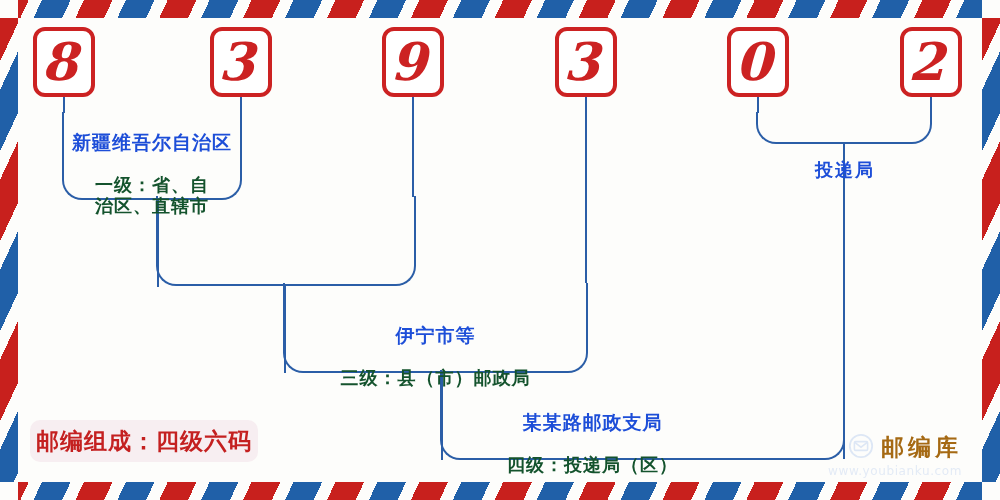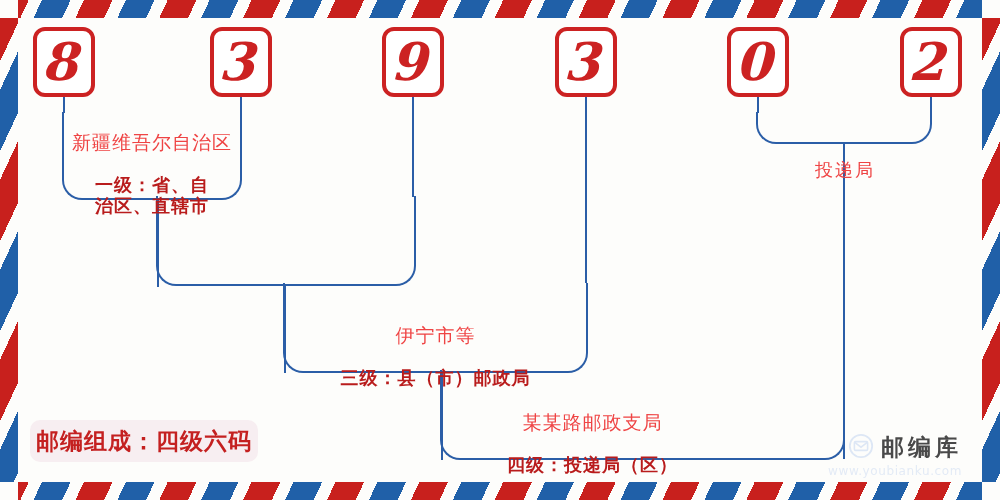--- a/index.html
+++ b/index.html
@@ -72,29 +72,29 @@
     border-bottom-right-radius:20px;
     box-sizing:border-box;
     background:transparent;
     z-index:10;
   }
 
   
   .lbl{position:absolute;text-align:center;z-index:25;line-height:1.18;white-space:pre-line;}
   .lbl .t1{
     display:block;
-    color:#ef4444;
+    color:#1d4ed8;
     font-family:"DejaVu Serif","Liberation Serif",serif;
-    font-weight:400;
+    font-weight:700;
     font-size:19px;
     letter-spacing:1px;
   }
   .lbl .t2{
     display:block;
-    color:#b91c1c;
+    color:#14532d;
     font-family:"DejaVu Sans","Liberation Sans",sans-serif;
     font-weight:700;
     font-size:18px;
     letter-spacing:1px;
     margin-top:2px;
   }
   .lbl.single .t1{font-size:18px;letter-spacing:2px;margin-top:32px;}
 
   
   #badge{
@@ -117,21 +117,21 @@
   
   #watermark{
     position:absolute;right:38px;bottom:22px;
     z-index:30;
     display:flex;flex-direction:column;align-items:flex-end;
     opacity:.95;
   }
   .wm-row{display:flex;align-items:center;gap:7px;}
   .wm-mark{color:#dce6f5;}
   .wm-name{
-    color:#404040;
+    color:#a16207;
     font-family:"DejaVu Sans","Liberation Sans",sans-serif;
     font-weight:700;font-size:23px;letter-spacing:4px;
   }
   .wm-url{
     color:#e2eaf6;
     font-family:"DejaVu Sans","Liberation Sans",sans-serif;
     font-size:12px;letter-spacing:.6px;margin-top:1px;
   }
 </style>
 </head>

